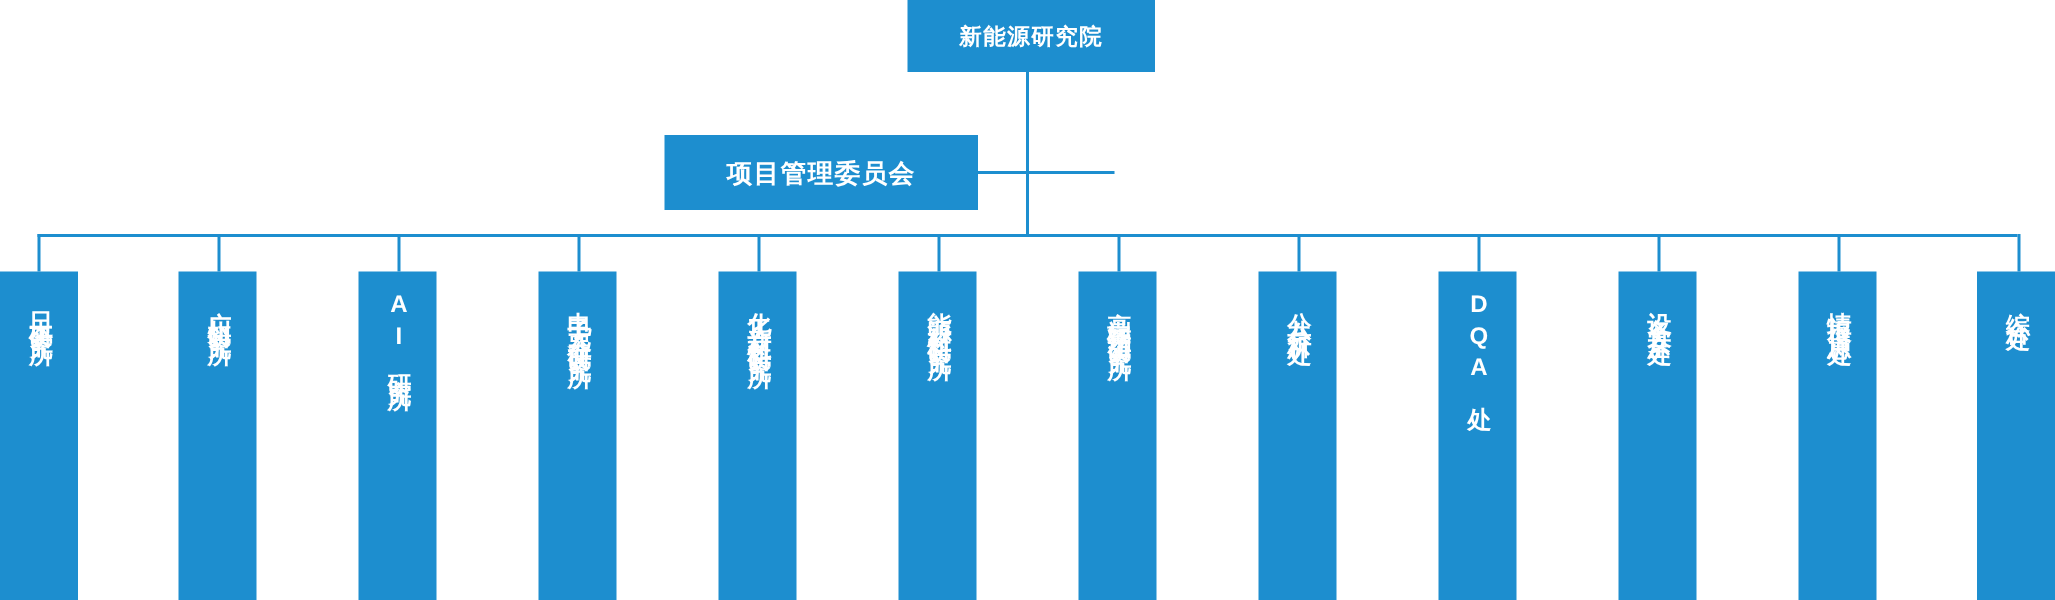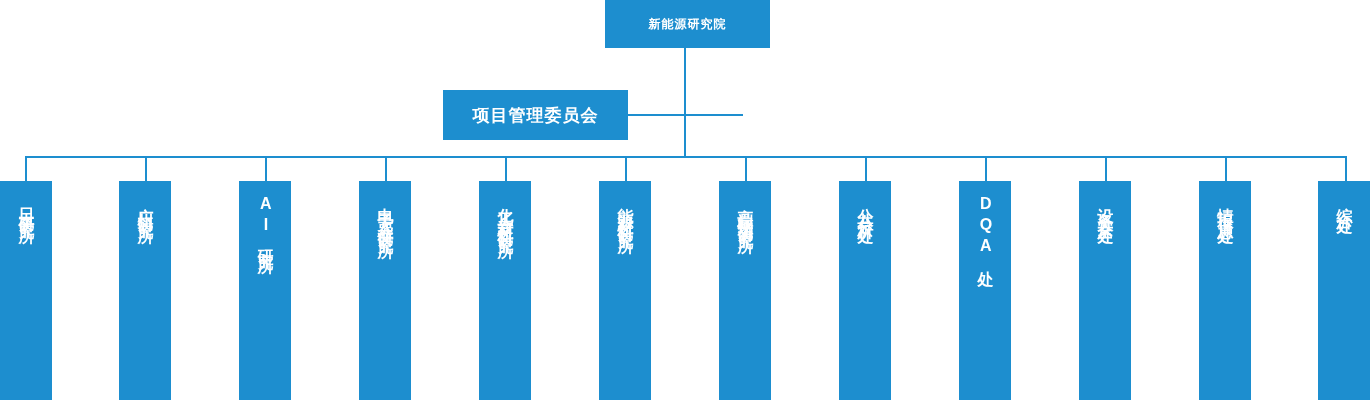--- a/index.html
+++ b/index.html
@@ -31,28 +31,28 @@
     justify-content: center;
     text-align: center;
   }
 
   
   .node-root {
     left: 605px;
     top: 0px;
     width: 165px;
     height: 48px;
-    font-size: 12px;
+    font-size: 15px;
     letter-spacing: 1px;
   }
 
   
   .node-committee {
     top: 90px;
-    width: 185px;
+    width: 209px;
     height: 50px;
     font-size: 17px;
     letter-spacing: 1px;
   }
   .committee-left  { left: 443px; }
   .committee-right { left: 743px; }
 
   
   .node-dept {
     top: 181px;

